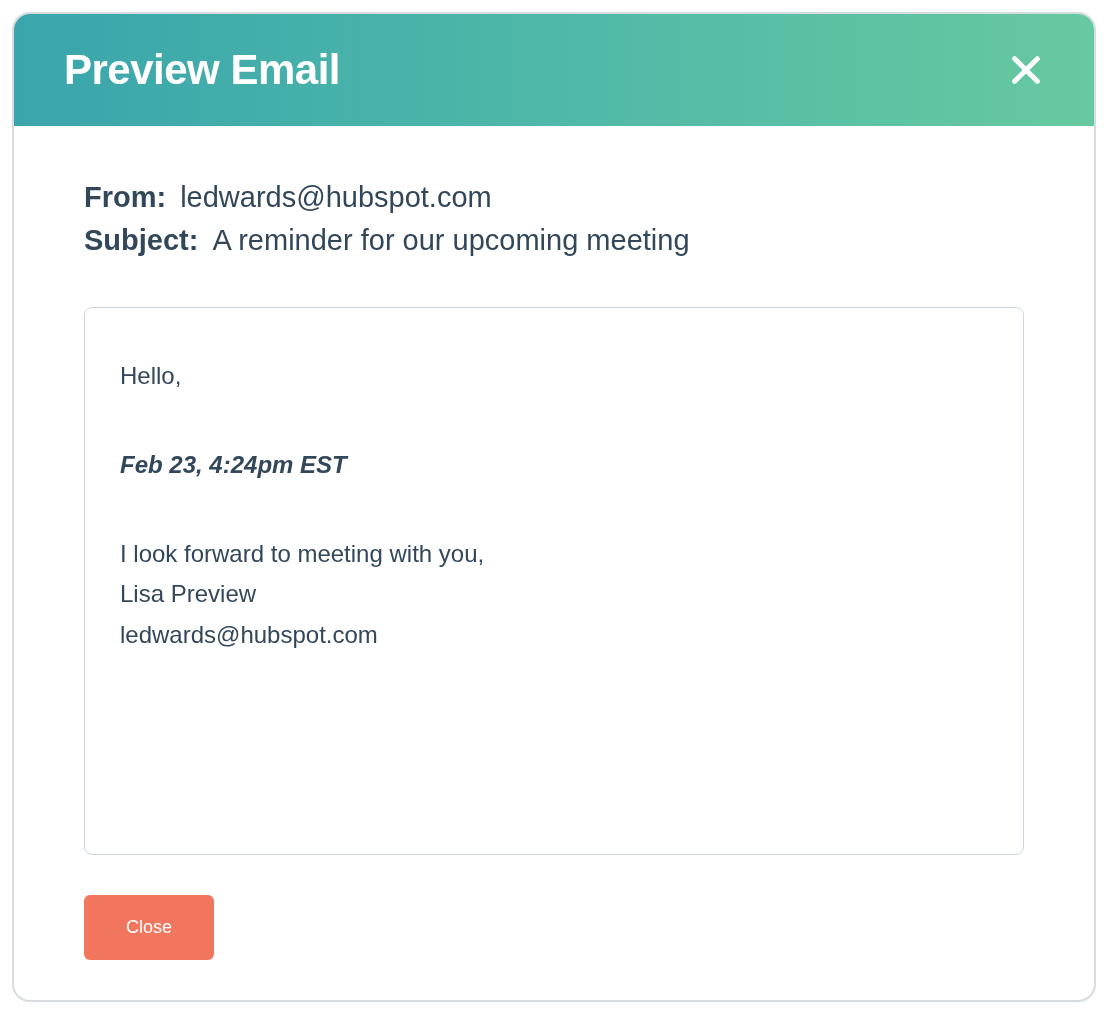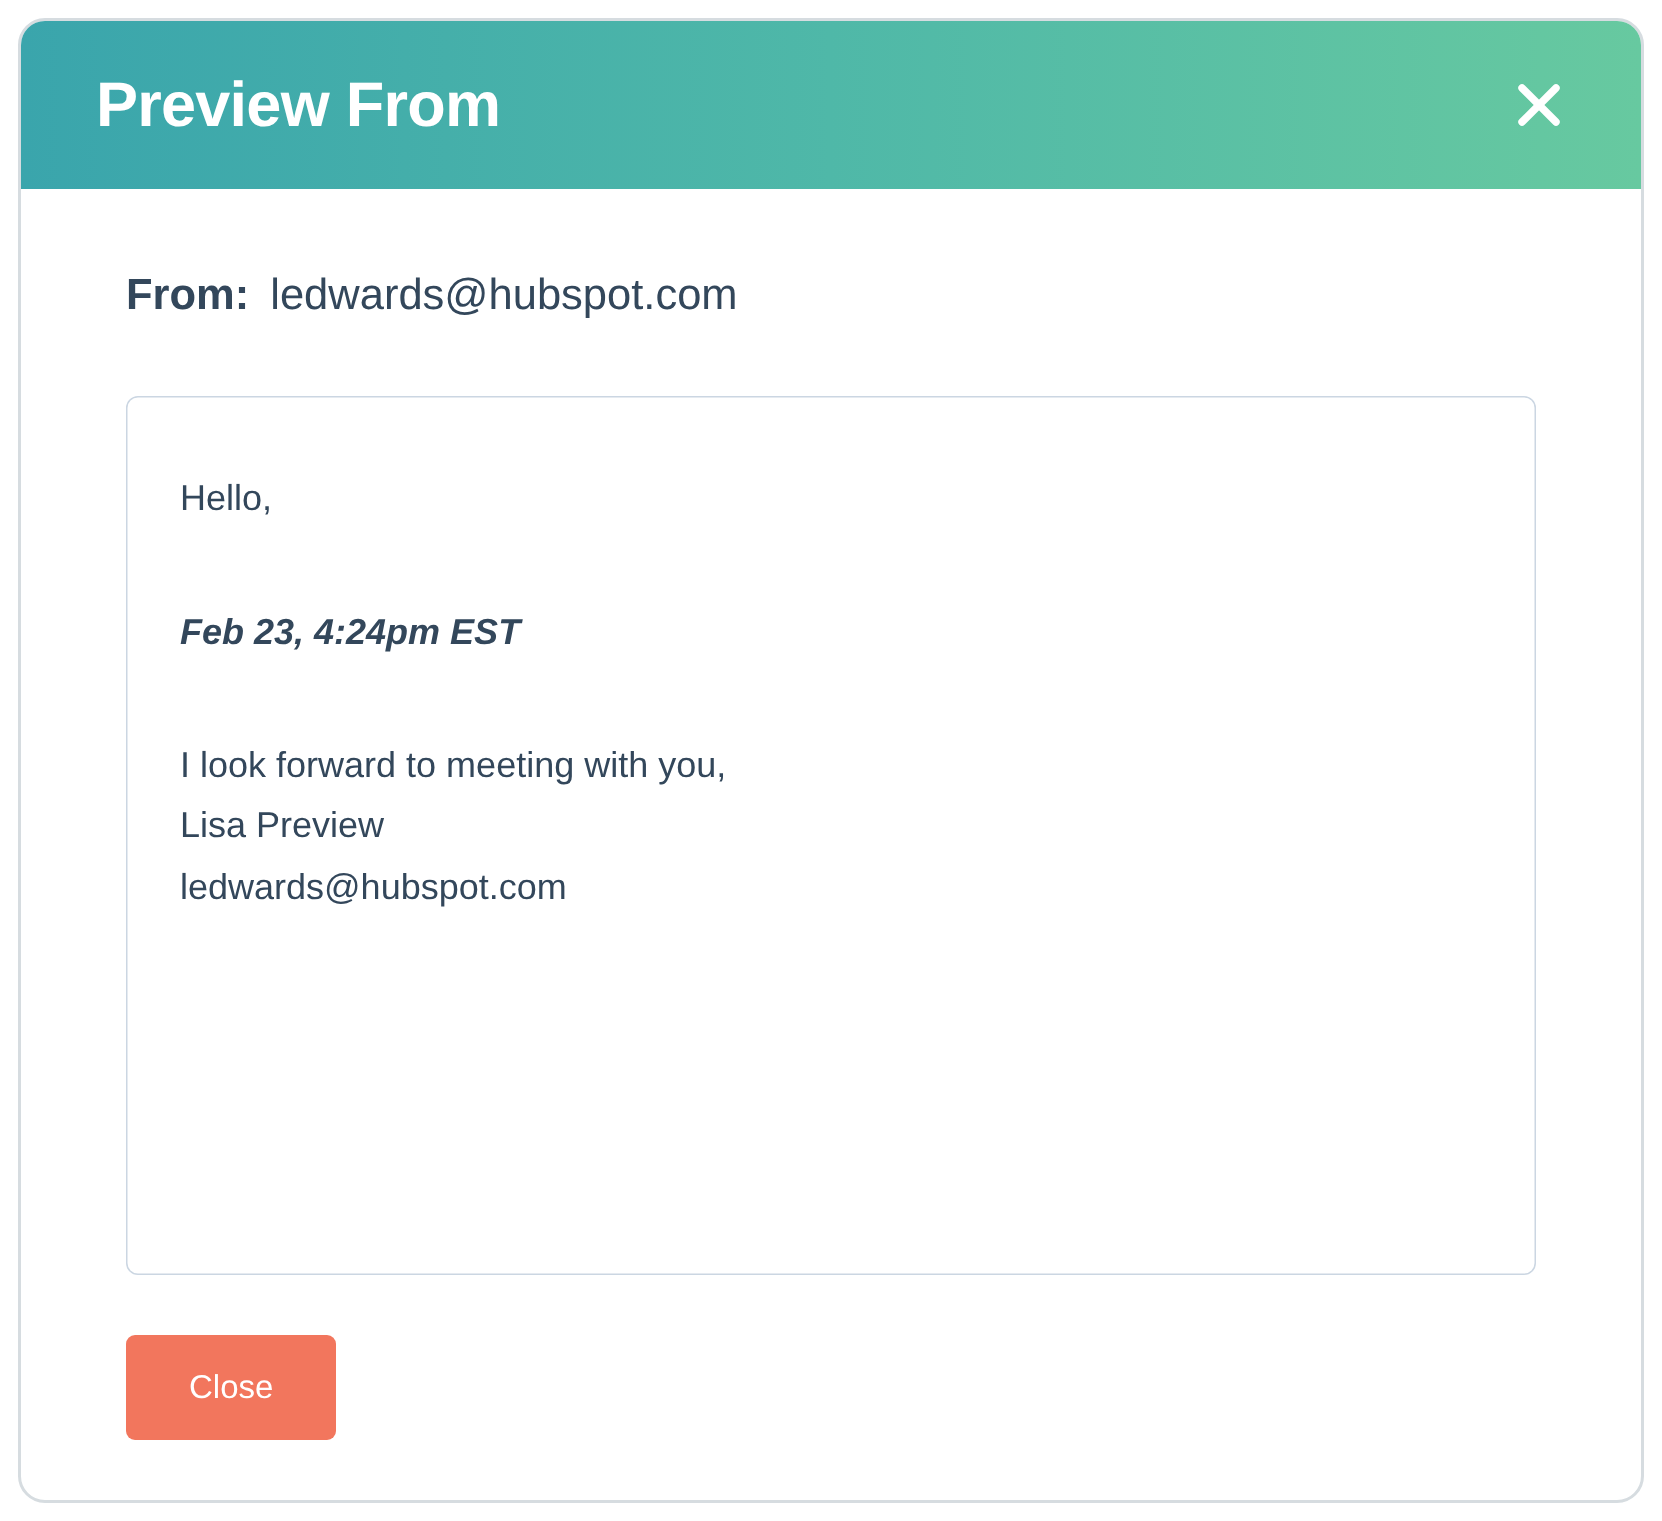--- a/index.html
+++ b/index.html
@@ -125,48 +125,52 @@
     .modal-footer {
       padding: 0 70px 40px 70px;
     }
     
     .close-button {
       background: #f2765d;
       color: #ffffff;
       border: none;
       border-radius: 6px;
       padding: 22px 42px;
-      font-size: 22px;
+      font-size: 18px;
       font-weight: 500;
       cursor: pointer;
       font-family: inherit;
     }
   </style>
 </head>
 <body>
 
 <div class="modal">
 
   <div class="modal-header">
-    <h1 class="modal-title">Preview From</h1>
+    <h1 class="modal-title">Preview Email</h1>
     <div class="close-icon">
       <svg viewBox="0 0 24 24" fill="none">
         <line x1="4" y1="4" x2="20" y2="20"></line>
         <line x1="20" y1="4" x2="4" y2="20"></line>
       </svg>
     </div>
   </div>
 
   <div class="modal-body">
 
     <div class="meta-row">
       <span class="meta-label">From:</span>
       <span class="meta-value">ledwards@hubspot.com</span>
     </div>
 
+    <div class="meta-row">
+      <span class="meta-label">Subject:</span>
+      <span class="meta-value">A reminder for our upcoming meeting</span>
+    </div>
 
     <div class="email-body-box">
       <div class="email-greeting">Hello,</div>
       <div class="email-datetime">Feb 23, 4:24pm EST</div>
       <div class="email-signoff">I look forward to meeting with you,</div>
       <div class="email-signature-name">Lisa Preview</div>
       <div class="email-signature-email">ledwards@hubspot.com</div>
     </div>
 
   </div>

